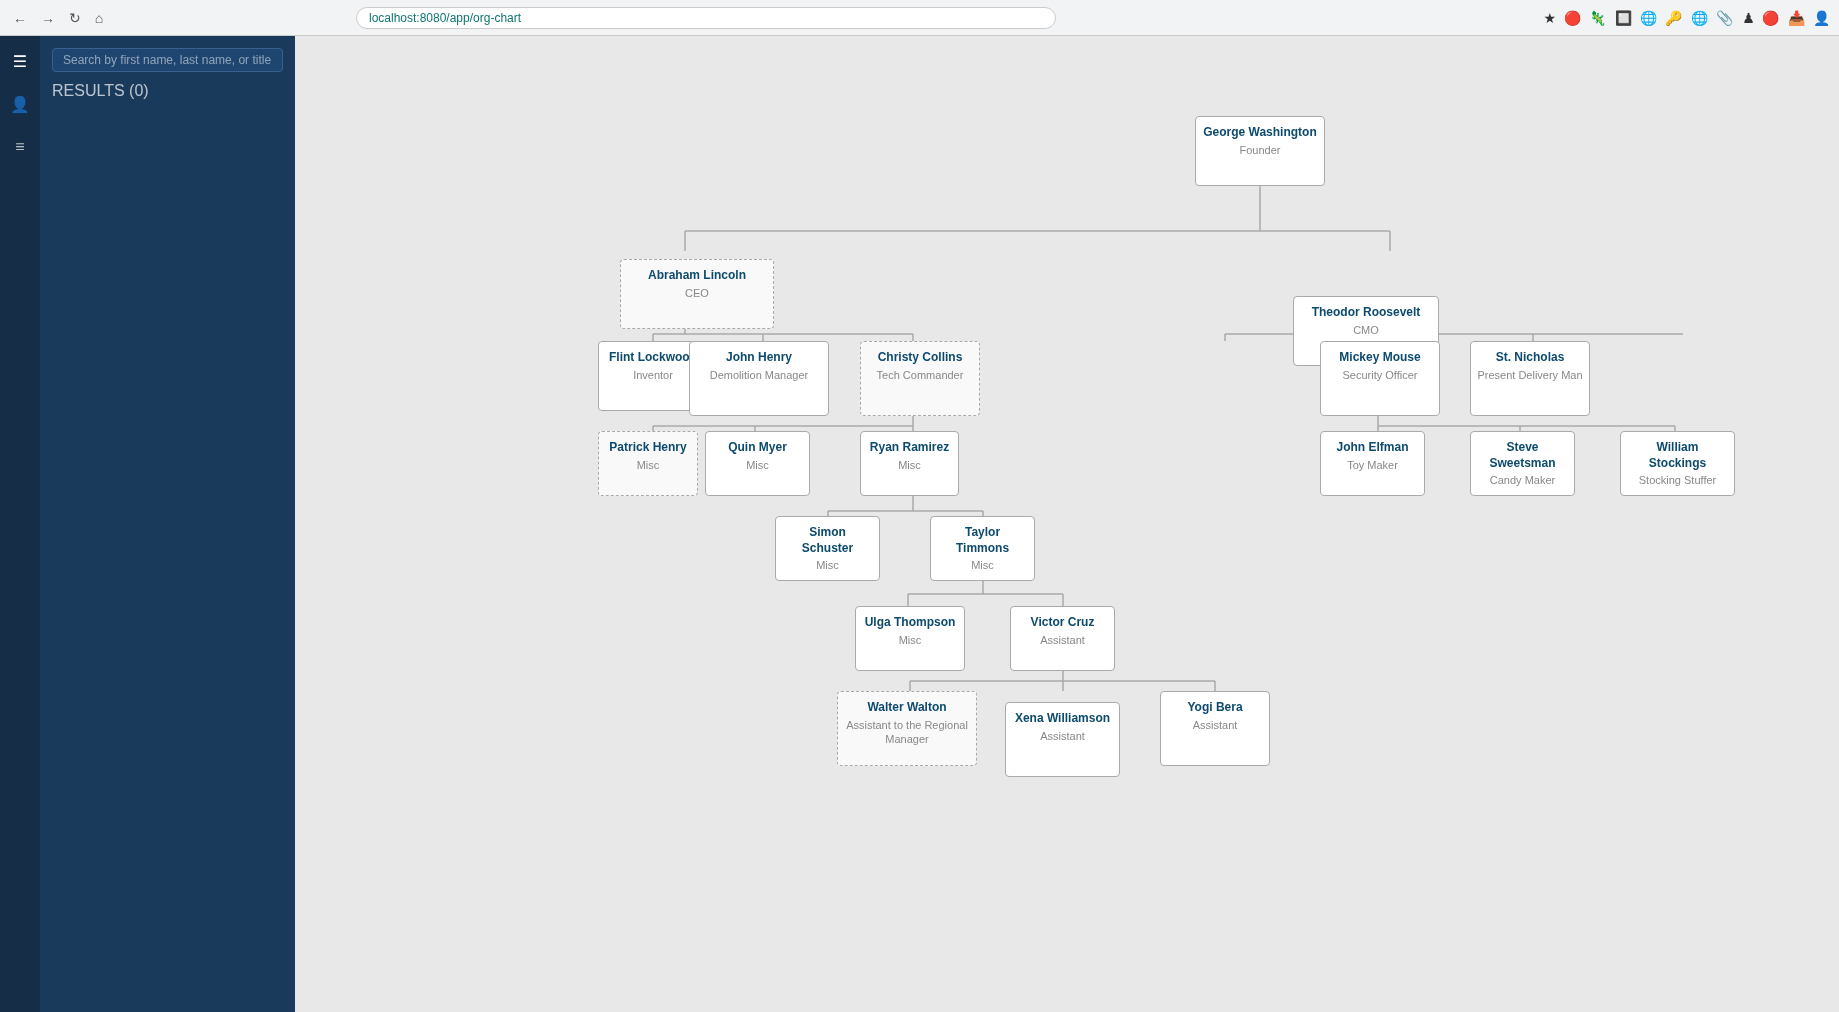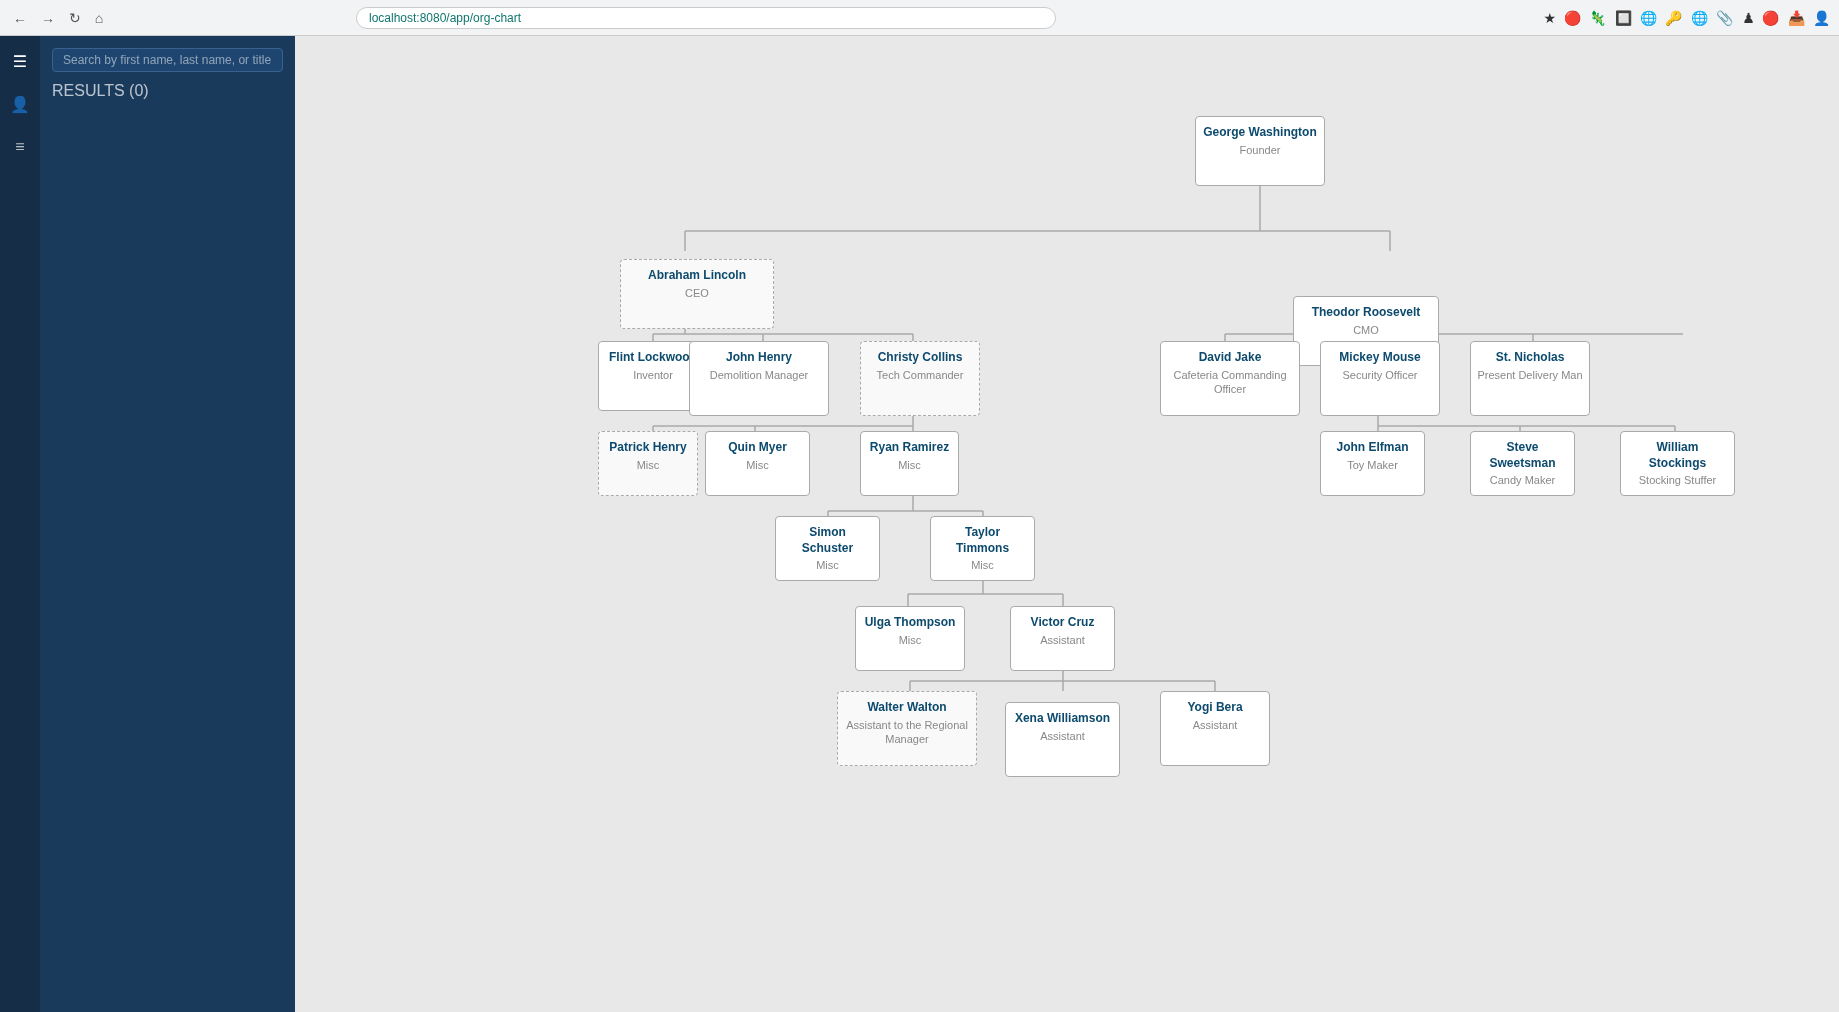--- a/index.html
+++ b/index.html
@@ -198,24 +198,20 @@
       <div class="node" style="left:374px;top:285px;width:140px;min-height:75px;">
         <div class="name">John Henry</div>
         <div class="title">Demolition Manager</div>
       </div>
 
       <div class="node dashed" style="left:545px;top:285px;width:120px;min-height:75px;">
         <div class="name">Christy Collins</div>
         <div class="title">Tech Commander</div>
       </div>
 
-      <div class="node" style="left:845px;top:285px;width:140px;min-height:75px;">
-        <div class="name">David Jake</div>
-        <div class="title">Cafeteria Commanding Officer</div>
-      </div>
 
       <div class="node" style="left:1005px;top:285px;width:120px;min-height:75px;">
         <div class="name">Mickey Mouse</div>
         <div class="title">Security Officer</div>
       </div>
 
       <div class="node" style="left:1155px;top:285px;width:120px;min-height:75px;">
         <div class="name">St. Nicholas</div>
         <div class="title">Present Delivery Man</div>
       </div>

